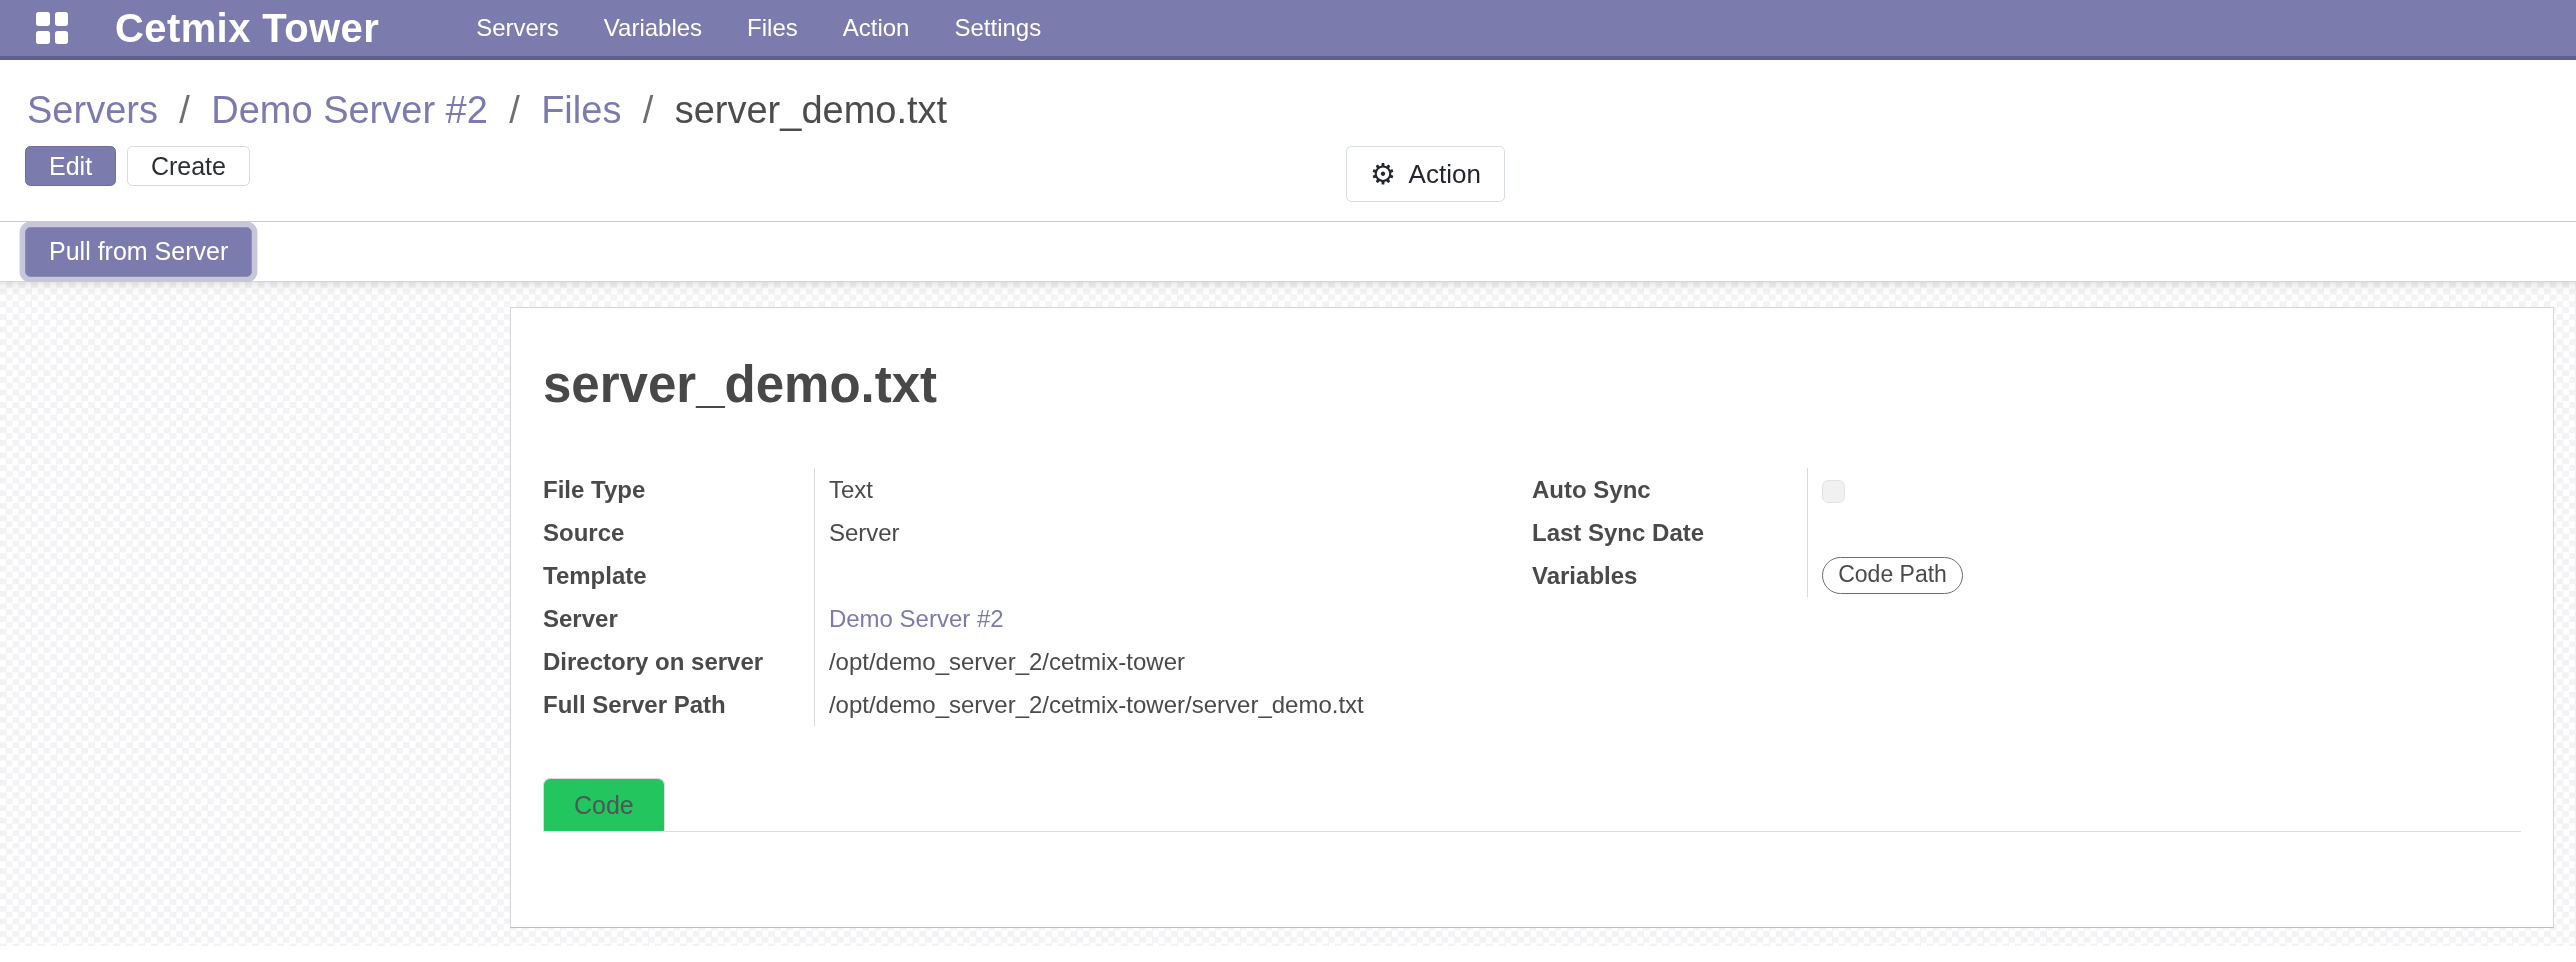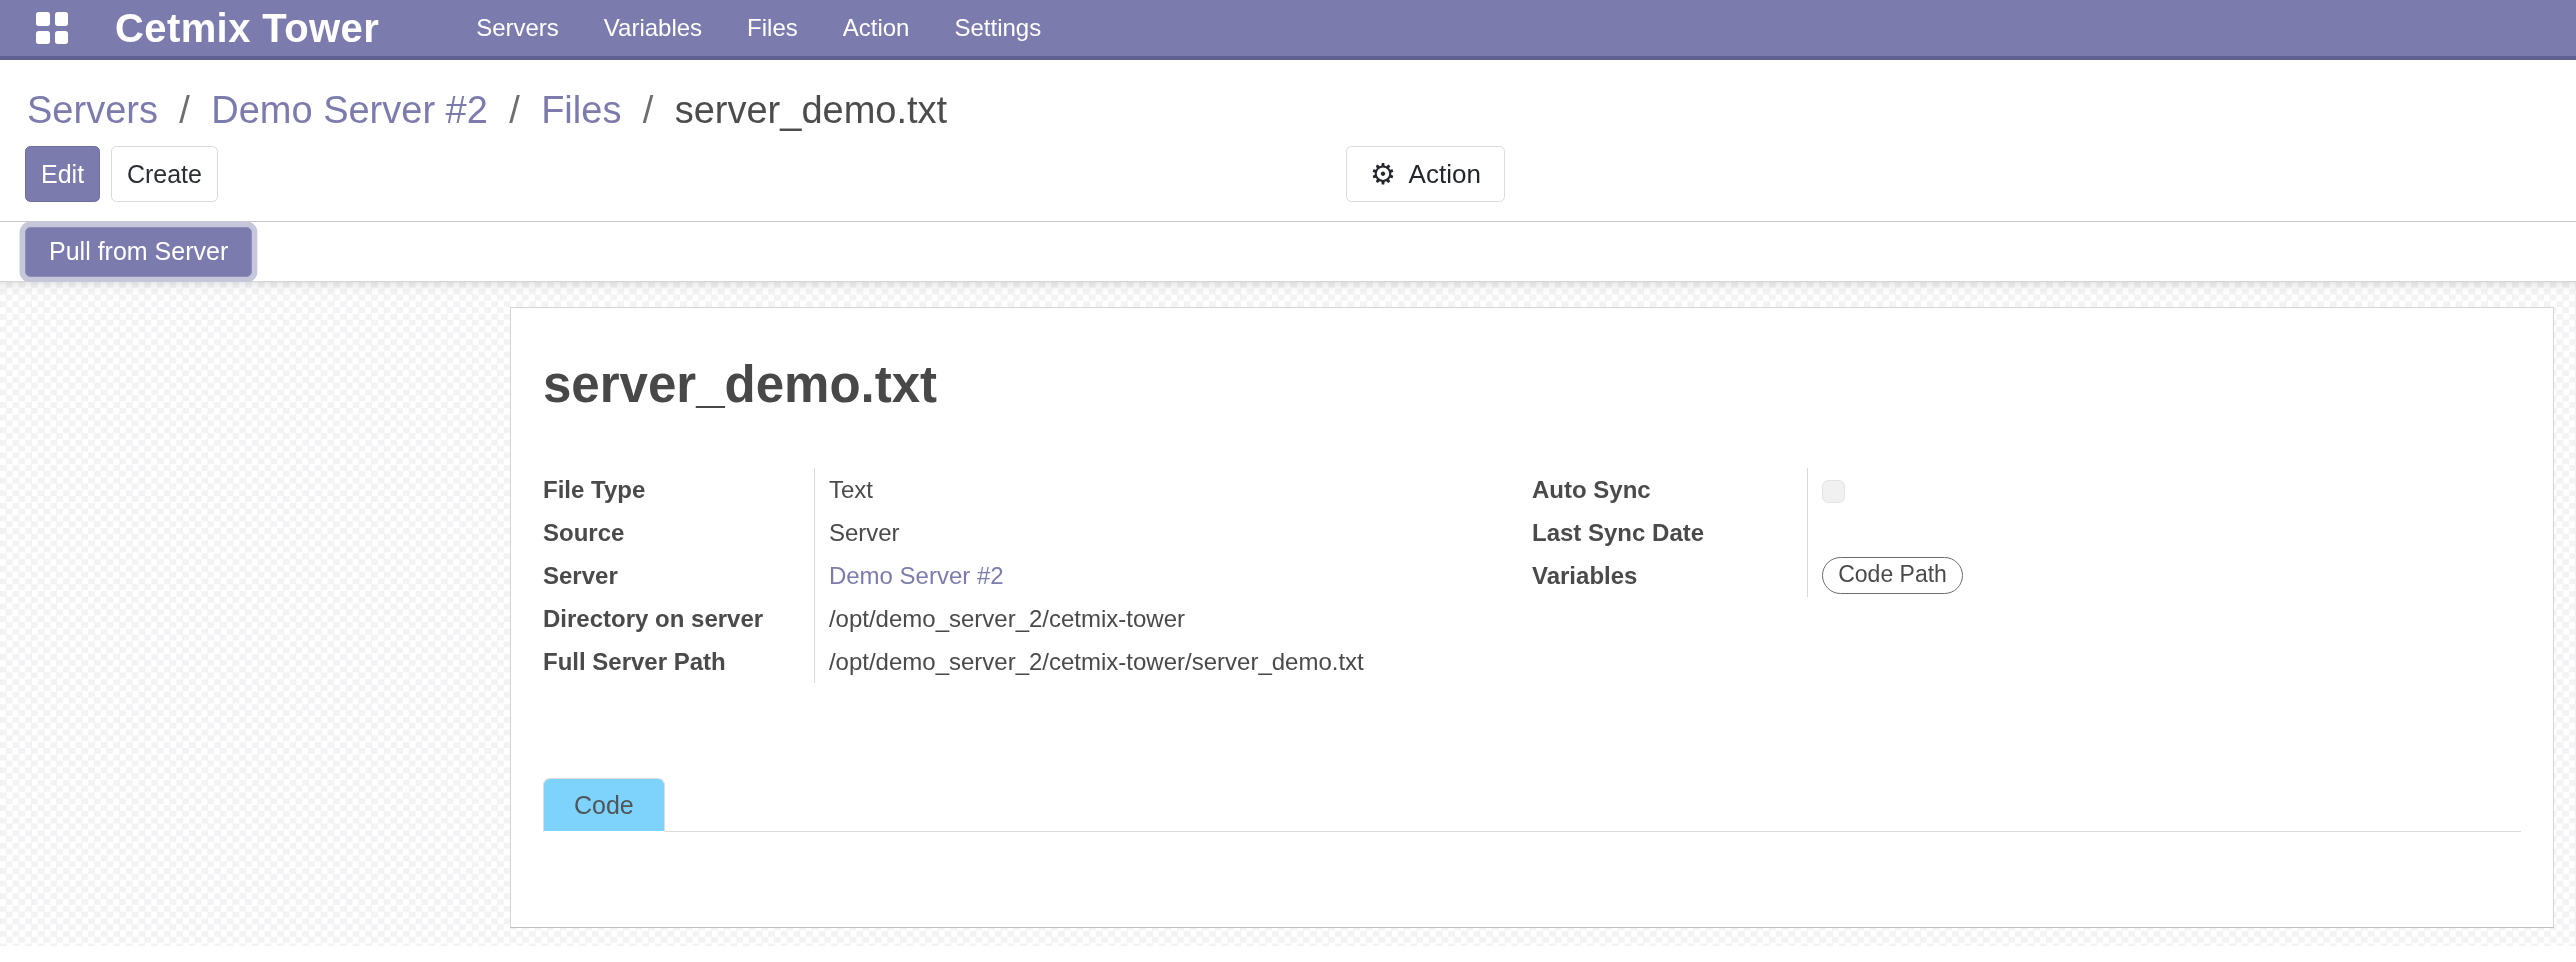--- a/index.html
+++ b/index.html
@@ -16,21 +16,21 @@
   .nav-menu { display:flex; margin-left:97px; gap:45px; }
   .nav-menu .nav-item { color:#fff; font-size:24px; cursor:pointer; }
 
   
   .control-panel { background:#fff; height:155px; border-bottom:0.9px solid #c9c9c9; position:relative; }
   .breadcrumb { padding:21.5px 0 0 27px; font-size:38px; white-space:nowrap;margin-top:7px; }
   .breadcrumb a { color:#7c7bad; text-decoration:none; cursor:pointer; }
   .breadcrumb .sep { color:#6e6e6e; padding:0 10.8px; }
   .breadcrumb .current { color:#4c4c4c; }
   .cp-buttons { position:absolute; left:25px; top:79px; display:flex; gap:10.8px; }
-  .btn { font-size:25px; height:56px; line-height:52px; padding:0 15px; border-radius:5.4px;
+  .btn { font-size:25px; height:40px; line-height:52px; padding:0 23px; border-radius:5.4px;
          cursor:pointer; display:inline-flex; align-items:center; }
   .btn-primary { background:#7c7bad; border:0.9px solid #6f6e9f; color:#fff; }
   .btn-default { background:#fff; border:0.9px solid #d7dade; color:#2b2e33; }
   .action-btn { position:absolute; left:1346px; top:79px; height:56px; font-size:26px;
                 background:#fff; border:0.9px solid #d7dce1; border-radius:5.4px; color:#23262b;
                 display:flex; align-items:center; padding:0 23px; gap:12.6px; cursor:pointer; }
   .gear { font-size:29px; line-height:1; color:#23262b; }
 
   
   .statusbar { background:#fff; height:60px; border-bottom:0.9px solid #d5d5d5;
@@ -58,21 +58,21 @@
   td.val { padding-left:14.4px; color:#4a4a4a; min-width:628px; }
   table.right td.val { min-width:377px; }
   td.val a { color:#7c7bad; text-decoration:none; cursor:pointer; }
 
   .checkbox { width:23px; height:23px; border-radius:6.3px; background:#f1f1f1;
               border:0.9px solid #e2e2e2; display:inline-block; vertical-align:middle; cursor:pointer; }
   .tag-pill { display:inline-block; border:1.8px solid #6d6d6d; border-radius:897px;
               padding:1.8px 15.3px 3.6px; font-size:23px; color:#4a4a4a; line-height:1.25; }
 
   .notebook { position:absolute; left:32px; right:32px; top:470px; border-bottom:0.9px solid #dcdcdc; }
-  .tab { display:inline-block; background:#7dd3fc; border:0.9px solid #dcdcdc; border-bottom:0.9px solid #fff;
+  .tab { display:inline-block; background:#22c55e; border:0.9px solid #dcdcdc; border-bottom:0.9px solid #fff;
          border-radius:7.2px 7.2px 0 0; height:54px; line-height:52px; padding:0 30px;
          font-size:25px; color:#50555a; margin-bottom:-0.9px; cursor:pointer; position:relative; z-index:2; }
 </style>
 </head>
 <body>
 
 <nav class="navbar">
   <div class="apps-btn">
     <span></span>
       <span></span>
@@ -121,20 +121,24 @@
       <tbody>
           <tr>
         <td class="lbl">File Type</td>
         <td class="val">Text</td>
       </tr>
       <tr>
         <td class="lbl">Source</td>
         <td class="val">Server</td>
       </tr>
       <tr>
+        <td class="lbl">Template</td>
+        <td class="val"></td>
+      </tr>
+      <tr>
         <td class="lbl">Server</td>
         <td class="val"><a>Demo Server #2</a></td>
       </tr>
       <tr>
         <td class="lbl">Directory on server</td>
         <td class="val">/opt/demo_server_2/cetmix-tower</td>
       </tr>
       <tr>
         <td class="lbl">Full Server Path</td>
         <td class="val">/opt/demo_server_2/cetmix-tower/server_demo.txt</td>

